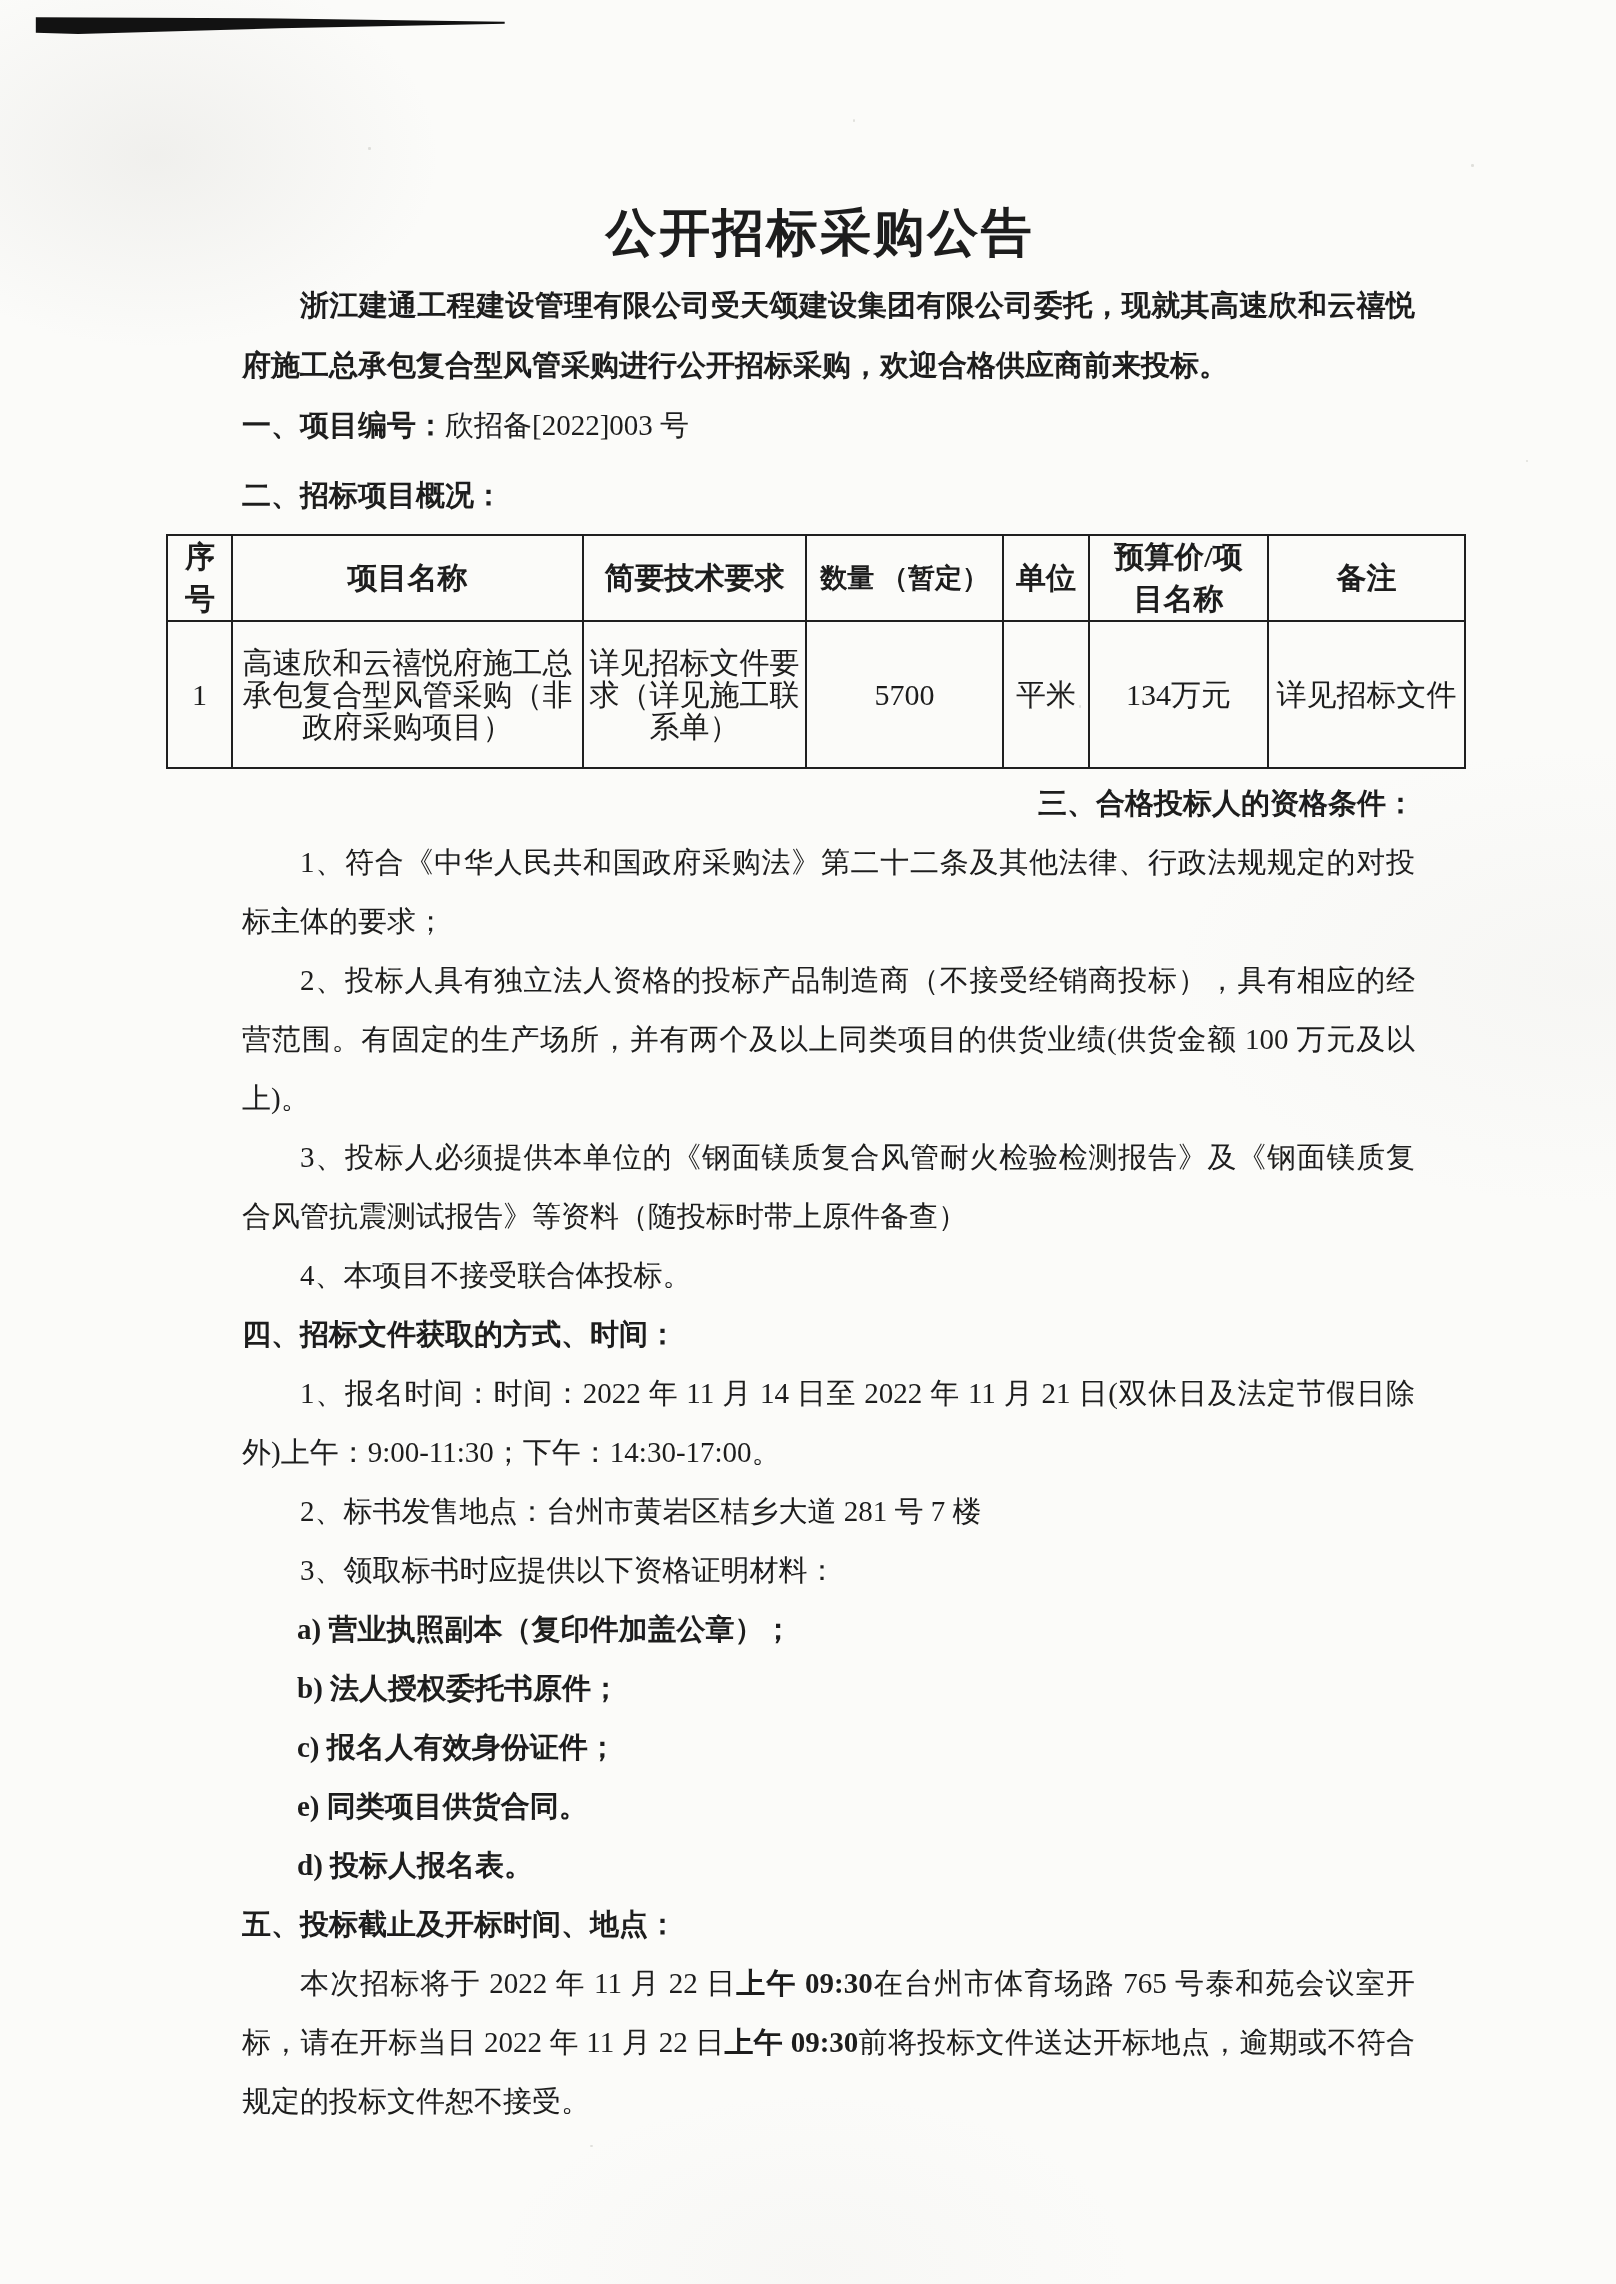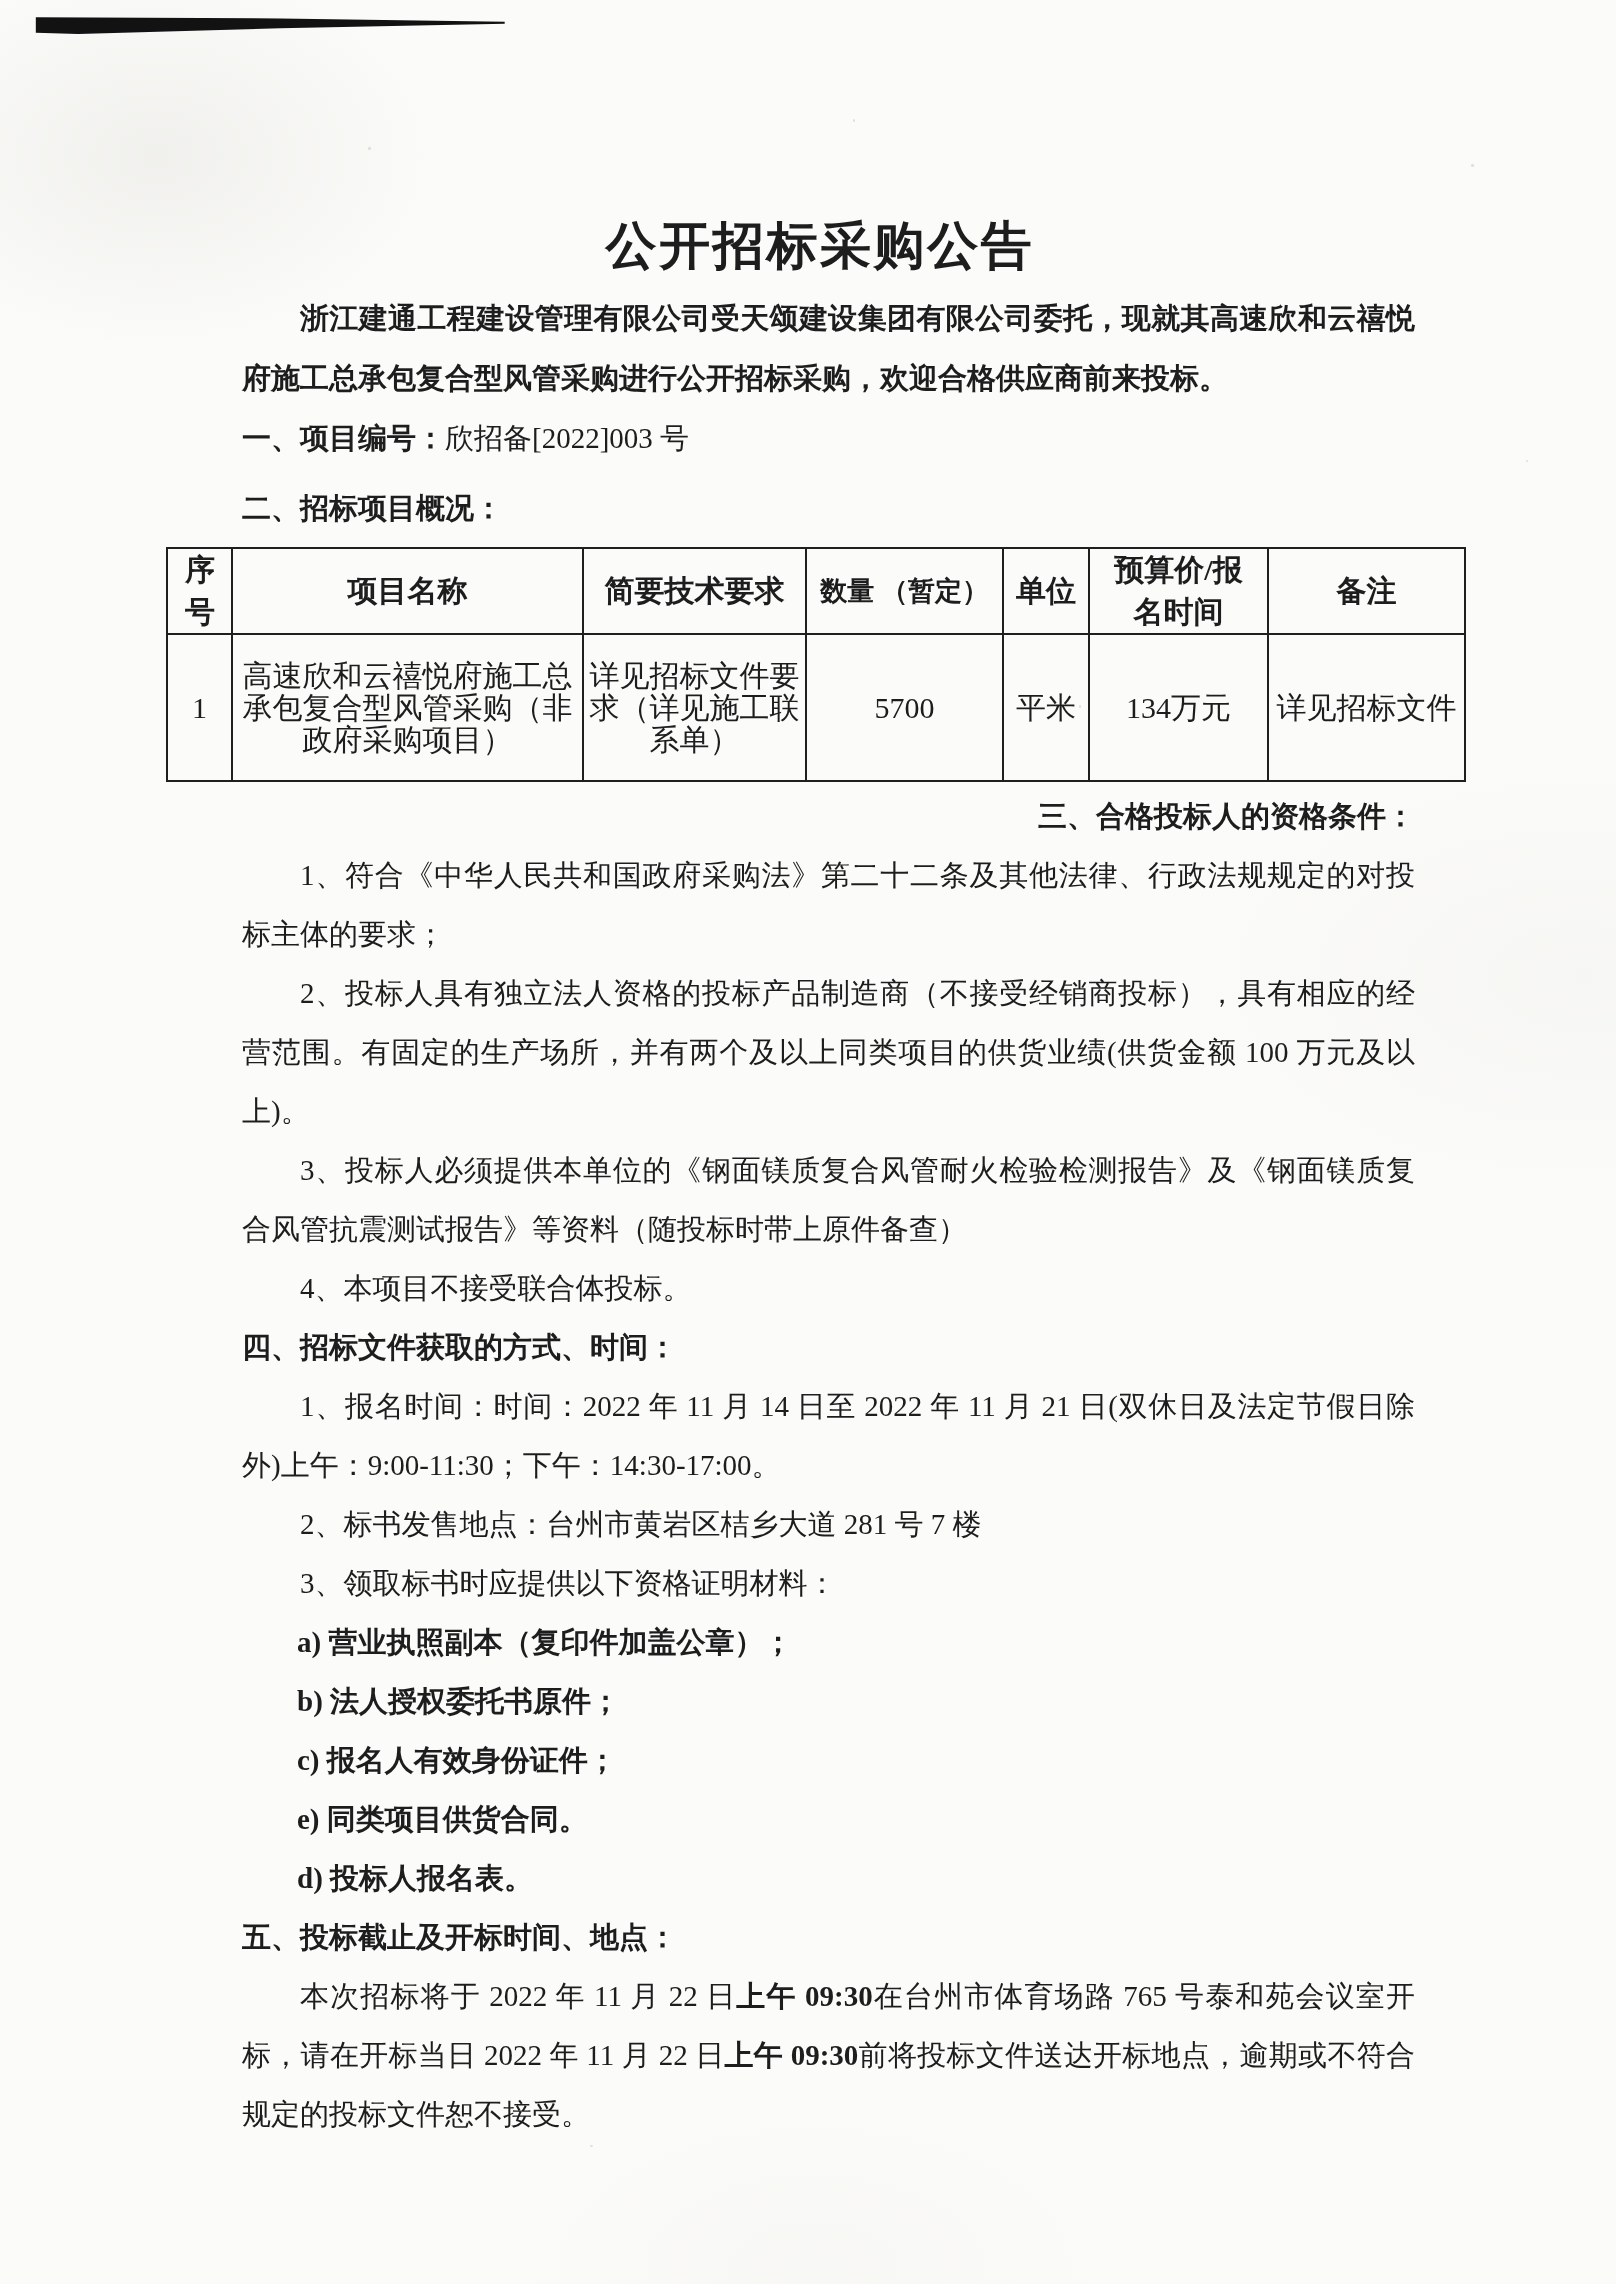--- a/index.html
+++ b/index.html
@@ -15,21 +15,21 @@
   .paper-shade{
     position:absolute;inset:0;pointer-events:none;
     background:
       radial-gradient(404px 274px at 156px 156px, rgba(190,188,182,.18), rgba(190,188,182,0) 70%),
       radial-gradient(586px 326px at 1583px 977px, rgba(205,203,198,.10), rgba(205,203,198,0) 70%),
       radial-gradient(456px 248px at 814px 2267px, rgba(205,203,198,.08), rgba(205,203,198,0) 70%);
   }
   .speck{position:absolute;background:#c9c8c3;border-radius:50%;opacity:.55;}
   .artifact{position:absolute;left:0;top:0;}
 
-  .content{position:absolute;left:242px;top:13px;width:1173px;}
+  .content{position:absolute;left:242px;top:0;width:1173px;}
   .title{
     font-size:51px;font-weight:700;text-align:center;
     line-height:60px;margin:203px 0 11.7px -17px;letter-spacing:2.6px;
   }
   p{margin:0;font-size:29px;line-height:60px;}
   .after-table p{line-height:59px;}
   .justify{text-align:justify;text-justify:inter-ideograph;}
   .indent2{text-indent:2em;}
   .bold{font-weight:700;}
   .sub-item{padding-left:55px;font-weight:700;}
@@ -92,21 +92,21 @@
         <col style="width:179px;">
         <col style="width:197px;">
     </colgroup>
     <thead>
       <tr>
         <th class="col-seq">序号</th>
         <th>项目名称</th>
         <th>简要技术要求</th>
         <th class="col-qty">数量 （暂定）</th>
         <th>单位</th>
-        <th class="col-budget">预算价/报名时间</th>
+        <th class="col-budget">预算价/项目名称</th>
         <th>备注</th>
       </tr>
     </thead>
     <tbody>
       <tr>
         <td>1</td>
         <td>高速欣和云禧悦府施工总承包复合型风管采购（非政府采购项目）</td>
         <td>详见招标文件要求（详见施工联系单）</td>
         <td>5700</td>
         <td>平米</td>

